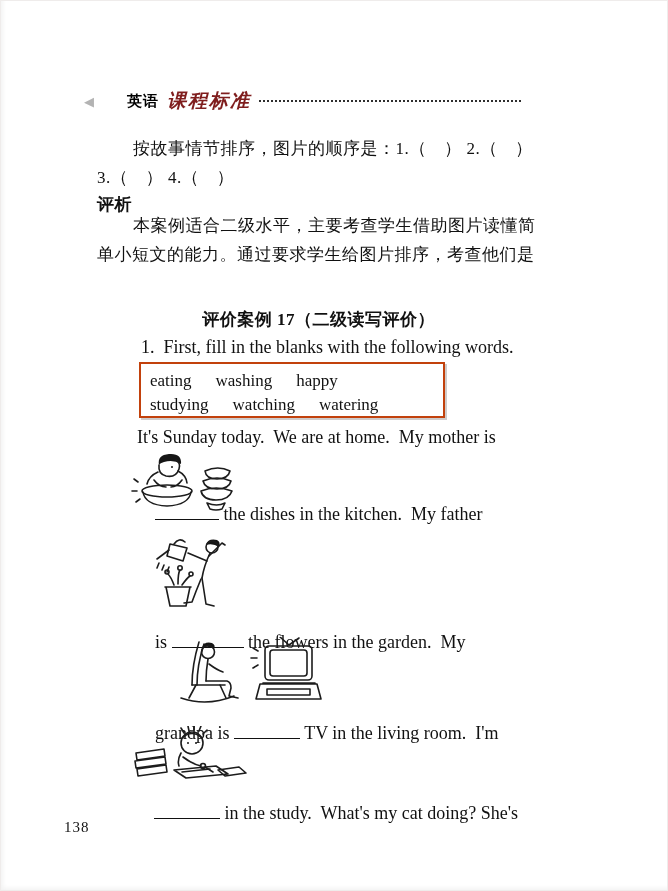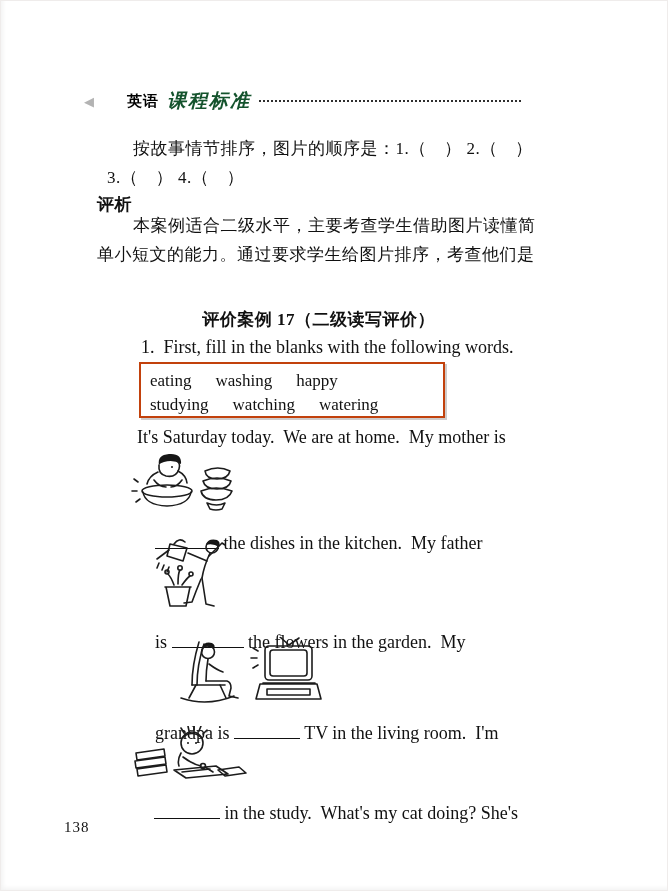--- a/index.html
+++ b/index.html
@@ -15,21 +15,21 @@
   .abs{position:absolute;}
   
   .header{
     left:84px;top:90px;width:438px;height:22px;
     display:flex;align-items:center;
   }
   .tri{color:#b3b3b3;font-size:13px;line-height:1;margin-right:5px;
        font-family:"DejaVu Sans",sans-serif;}
   .subject{font-weight:bold;font-size:15px;letter-spacing:1px;color:#000;
        font-family:"Liberation Sans","DejaVu Sans",sans-serif;margin-right:8px;margin-left:28px;}
-  .series{font-weight:bold;font-style:italic;font-size:19px;color:#14532d;
+  .series{font-weight:bold;font-style:italic;font-size:19px;color:#7f1d1d;
        letter-spacing:2px;margin-right:8px;}
   .dots{flex:1;height:2px;
        background:repeating-linear-gradient(90deg,#2e2e2e 0 2px,transparent 2px 4px);}
   
   .cn{font-size:17px;letter-spacing:0.5px;line-height:1.45;}
   .bold{font-weight:bold;text-align:center;}
   .center{text-align:center;}
   
   .en{font-size:18px;line-height:1.3;white-space:pre-wrap;}
   .blank{display:inline-block;border-bottom:1.5px solid #111;height:15px;
@@ -56,59 +56,59 @@
 <div class="page">
 
   <div class="abs header">
     <span class="tri">◀</span>
     <span class="subject">英语</span>
     <span class="series">课程标准</span>
     <span class="dots"></span>
   </div>
 
   <div class="abs cn" style="left:133px;top:137px;width:420px;">按故事情节排序，图片的顺序是：1.（　）  2.（　）</div>
-  <div class="abs cn" style="left:97px;top:166px;width:420px;margin-left:10px;">3.（　）  4.（　）</div>
+  <div class="abs cn" style="left:97px;top:166px;width:420px;">3.（　）  4.（　）</div>
 
   <div class="abs cn bold" style="left:97px;top:193px;">评析</div>
   <div class="abs cn" style="left:97px;top:243px;width:450px;">单小短文的能力。通过要求学生给图片排序，考查他们是</div>
   <div class="abs cn" style="left:133px;top:214px;width:420px;">本案例适合二级水平，主要考查学生借助图片读懂简</div>
 
   <div class="abs cn bold center" style="left:97px;top:308px;width:443px;">评价案例 17（二级读写评价）</div>
 
   <div class="abs en" style="left:141px;top:336px;width:420px;">1.  First, fill in the blanks with the following words.</div>
 
   <div class="abs wordbox">
     <div>
       <span class="w">eating</span><span class="w">washing</span><span class="w">happy</span>
     </div>
     <div>
       <span class="w">studying</span><span class="w">watching</span><span class="w">watering</span>
     </div>
   </div>
 
-  <div class="abs en" style="left:137px;top:426px;width:430px;">It's Saturday today.  We are at home.  My mother is</div>
+  <div class="abs en" style="left:137px;top:426px;width:430px;">It's Sunday today.  We are at home.  My mother is</div>
 
   <div class="abs" style="left:131px;top:451px;">
     <svg width="112" height="60" viewBox="0 0 112 60">
       <path class="skf" d="M28,14 Q26,4 38,3 Q51,2 50,13 Q42,8 33,11 Q29,12 28,14 Z"></path>
       <path class="sk" d="M28,14 Q27,23 35,25 Q45,27 48,18 Q50,12 45,9"></path>
       <circle class="skf" cx="41" cy="16" r="1"></circle>
       <path class="sk" d="M27,21 Q18,25 16,33 M47,20 Q55,24 56,32"></path>
       <path class="sk" d="M23,29 Q28,36 35,36 M51,29 Q46,36 40,36"></path>
       <ellipse class="sk" cx="36" cy="40" rx="25" ry="6"></ellipse>
       <path class="sk" d="M12,41 Q14,54 36,55 Q58,54 60,41"></path>
       <path class="sk" d="M7,31 l-4,-3 M6,40 l-5,0 M9,48 l-4,3"></path>
       <path class="sk" d="M74,20 q13,-6 25,0 M74,20 q1,8 12,8 q11,0 13,-8"></path>
       <path class="sk" d="M72,30 q14,-6 28,0 M72,30 q2,8 14,8 q12,0 14,-8"></path>
       <path class="sk" d="M70,40 q15,-6 31,0 M70,40 q2,9 15,9 q13,0 16,-9"></path>
       <path class="sk" d="M76,52 q10,4 18,0 l-3,6 q-6,2 -12,0 z"></path>
     </svg>
   </div>
 
-  <div class="abs en" style="left:137px;top:509px;width:430px;">
+  <div class="abs en" style="left:137px;top:480px;width:430px;">
     <span class="blank w64"></span><span> the dishes in the kitchen.  My father</span>
   </div>
 
   <div class="abs" style="left:146px;top:536px;">
     <svg width="92" height="74" viewBox="0 0 92 74">
       <path class="skf" d="M60,9 Q62,2 71,4 Q75,6 73,11 Q67,7 60,9 Z"></path>
       <circle class="sk" cx="66" cy="11" r="6"></circle>
       <path class="sk" d="M64,17 Q58,30 56,42"></path>
       <path class="sk" d="M56,42 Q58,55 60,68 M60,68 l8,2"></path>
       <path class="sk" d="M55,43 Q50,55 46,66 M46,66 l-8,1"></path>

